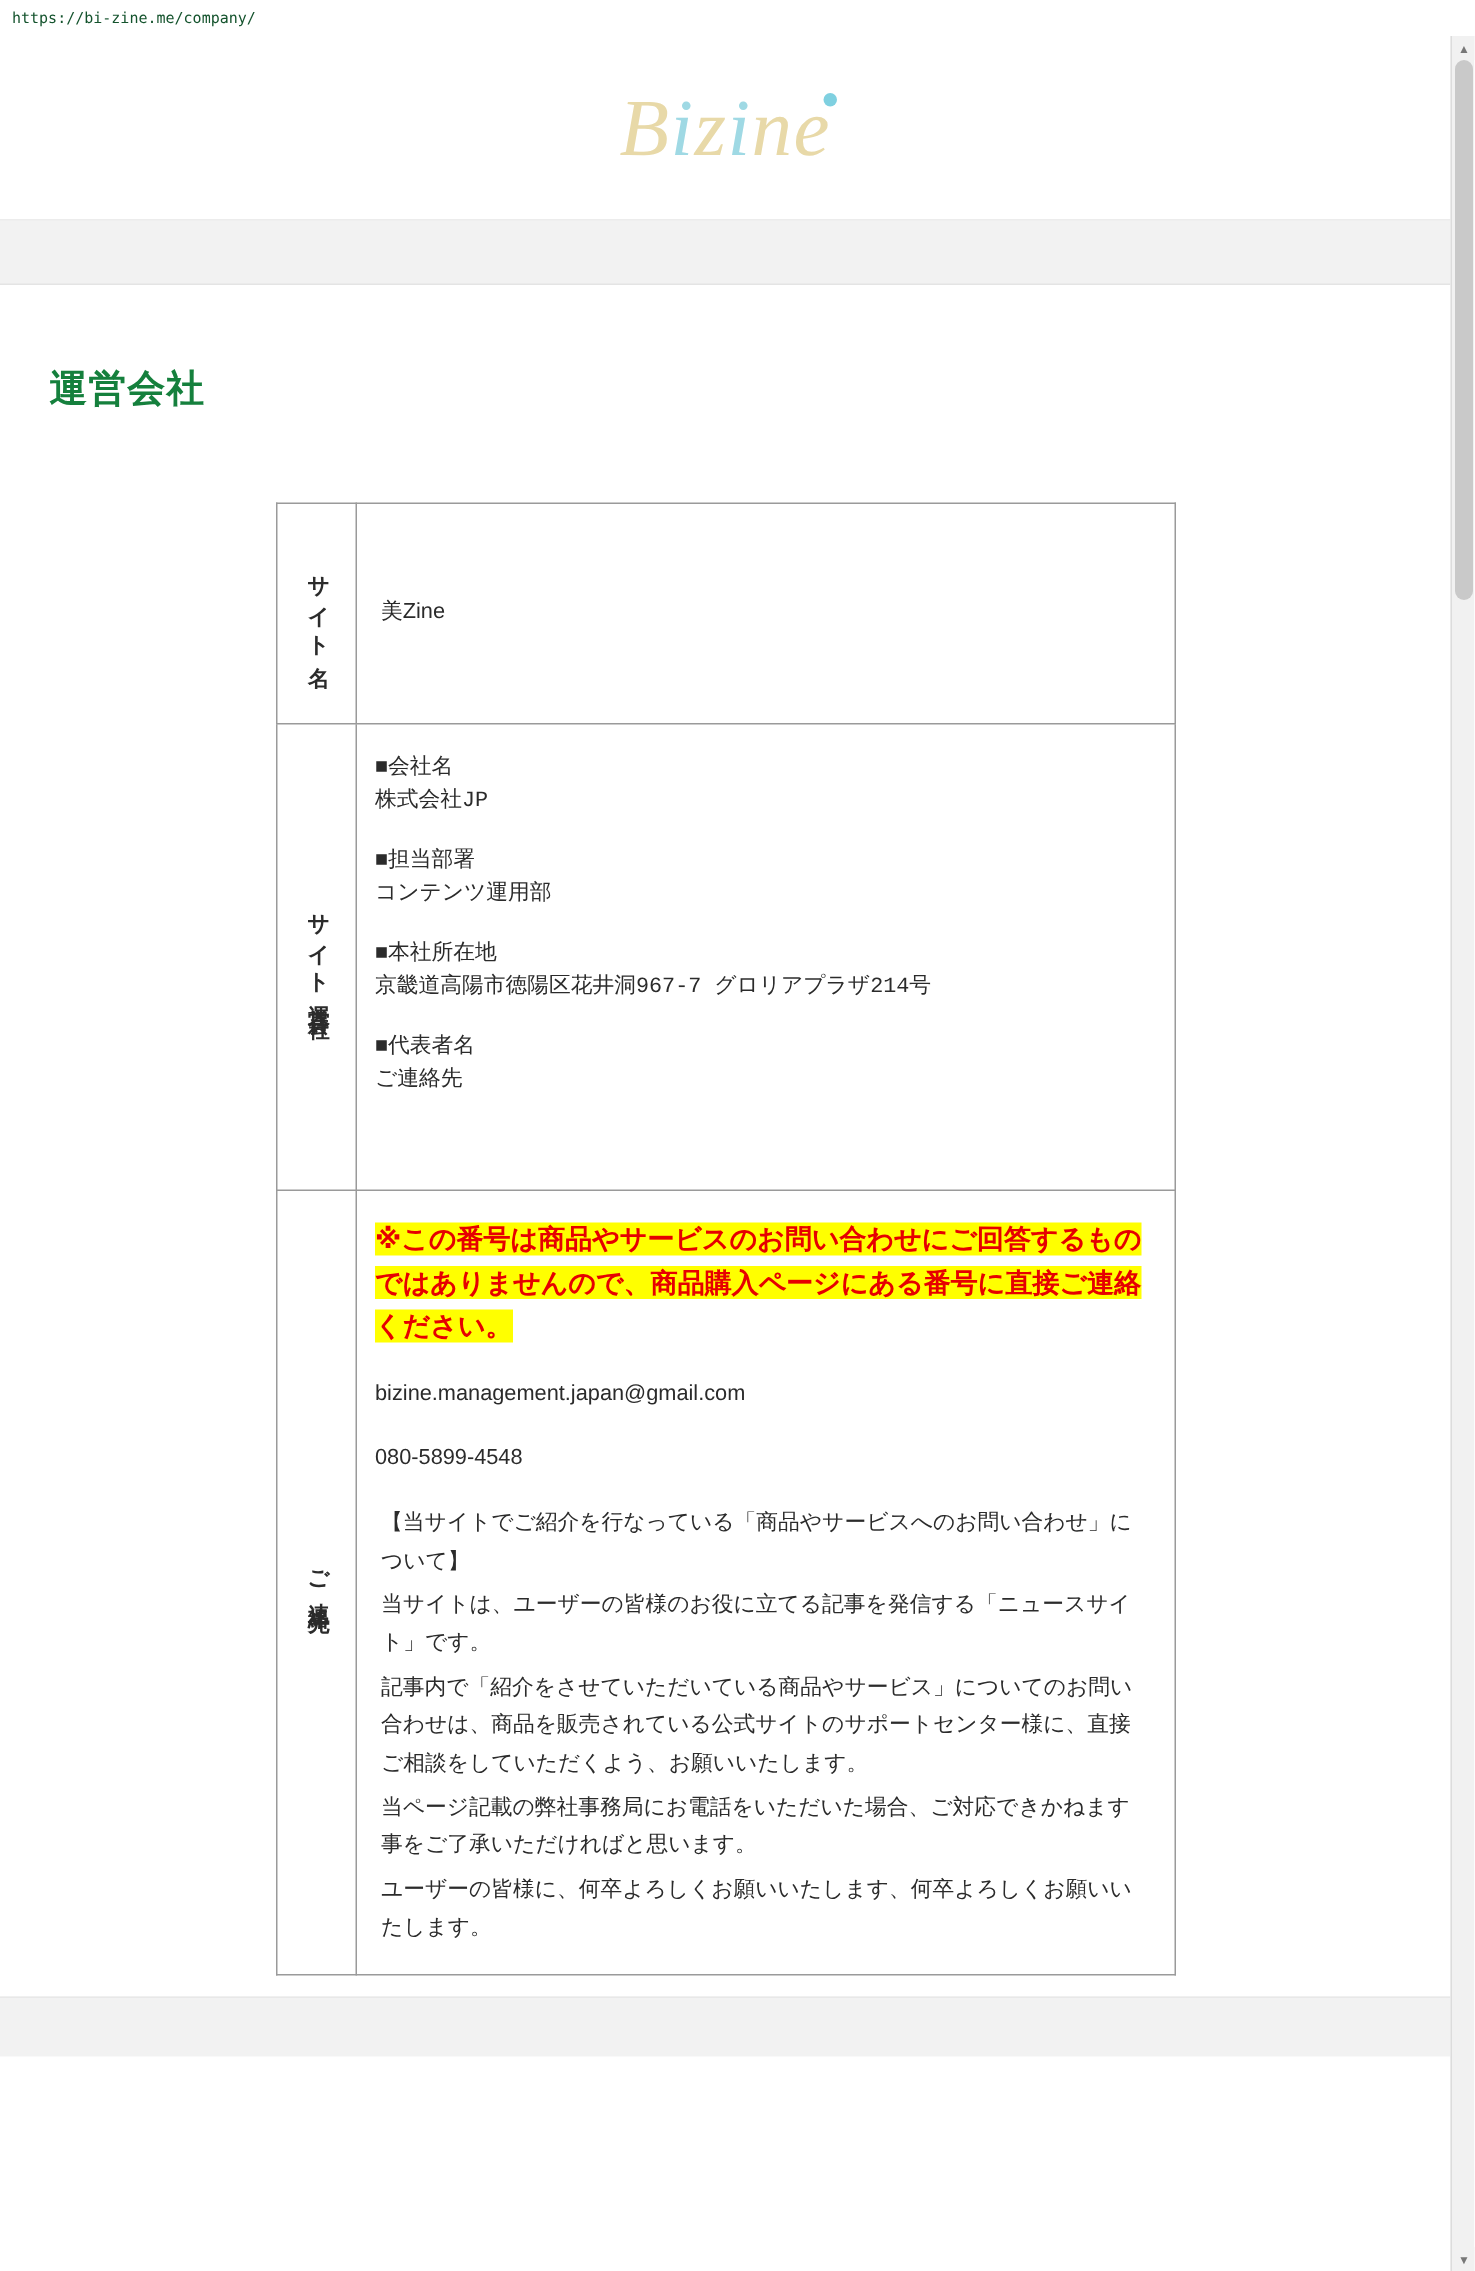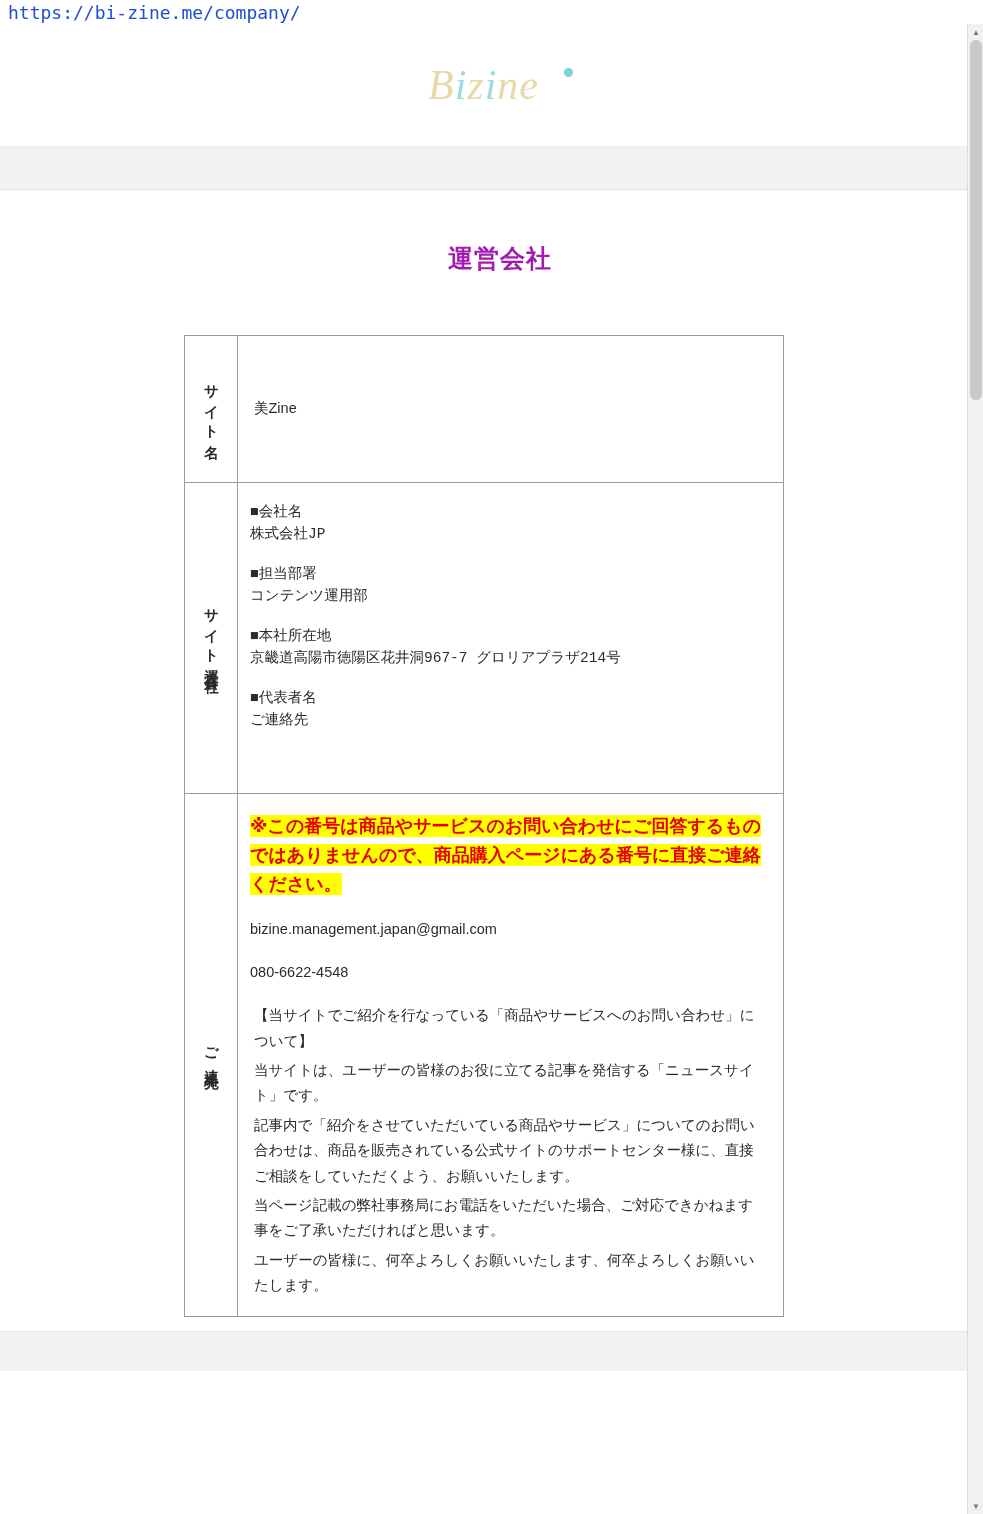--- a/index.html
+++ b/index.html
@@ -17,22 +17,22 @@
   }
 
   
   .url-bar {
     height: 24px;
     background: #ffffff;
     display: flex;
     align-items: center;
     padding-left: 8px;
     font-family: "DejaVu Sans Mono", "Liberation Mono", monospace;
-    font-size: 18px;
-    color: #1d4ed8;
+    font-size: 10px;
+    color: #14532d;
     box-sizing: border-box;
   }
 
   
   .viewport {
     position: absolute;
     top: 24px;
     left: 0;
     width: 983px;
     height: 1490px;
@@ -92,21 +92,21 @@
     height: 122px;
     background: #ffffff;
     display: flex;
     align-items: center;
     justify-content: center;
     box-sizing: border-box;
   }
   .logo {
     font-family: "Liberation Serif", "DejaVu Serif", serif;
     font-style: italic;
-    font-size: 42px;
+    font-size: 54px;
     letter-spacing: 1px;
     position: relative;
     line-height: 1;
     white-space: nowrap;
   }
   .logo .b { color: #e8d9a8; }
   .logo .i { color: #9fd9e4; }
   .logo .z { color: #e8d9a8; }
   .logo .n { color: #e8d9a8; }
   .logo .e { color: #e8d9a8; }
@@ -128,24 +128,23 @@
   }
 
   
   .content {
     padding: 52px 0 0 0;
     background: #ffffff;
   }
   .page-title {
     font-size: 25px;
     font-weight: bold;
-    color: #a21caf;
+    color: #15803d;
     margin: 0 0 60px 33px;
     letter-spacing: 1px;
-    text-align: center;
   }
 
   table.company {
     border-collapse: collapse;
     margin-left: 184px;
     width: 600px;
     table-layout: fixed;
   }
   table.company td {
     border: 1px solid #9a9a9a;
@@ -280,21 +279,21 @@
 
           <tr>
             <td class="th">
               <span class="vert">ご連絡先</span>
             </td>
             <td class="val top contact-body" style="height:470px; padding-top:18px;">
               <div class="notice-wrap">
                 <span class="notice">※この番号は商品やサービスのお問い合わせにご回答するものではありませんので、商品購入ページにある番号に直接ご連絡ください。</span>
               </div>
               <div class="plain-line">bizine.management.japan@gmail.com</div>
-              <div class="plain-line">080-6622-4548</div>
+              <div class="plain-line">080-5899-4548</div>
               <div class="para">【当サイトでご紹介を行なっている「商品やサービスへのお問い合わせ」について】</div>
               <div class="para">当サイトは、ユーザーの皆様のお役に立てる記事を発信する「ニュースサイト」です。</div>
               <div class="para">記事内で「紹介をさせていただいている商品やサービス」についてのお問い合わせは、商品を販売されている公式サイトのサポートセンター様に、直接ご相談をしていただくよう、お願いいたします。</div>
               <div class="para">当ページ記載の弊社事務局にお電話をいただいた場合、ご対応できかねます事をご了承いただければと思います。</div>
               <div class="para">ユーザーの皆様に、何卒よろしくお願いいたします、何卒よろしくお願いいたします。</div>
             </td>
           </tr>
         </tbody>
       </table>
     </div>

